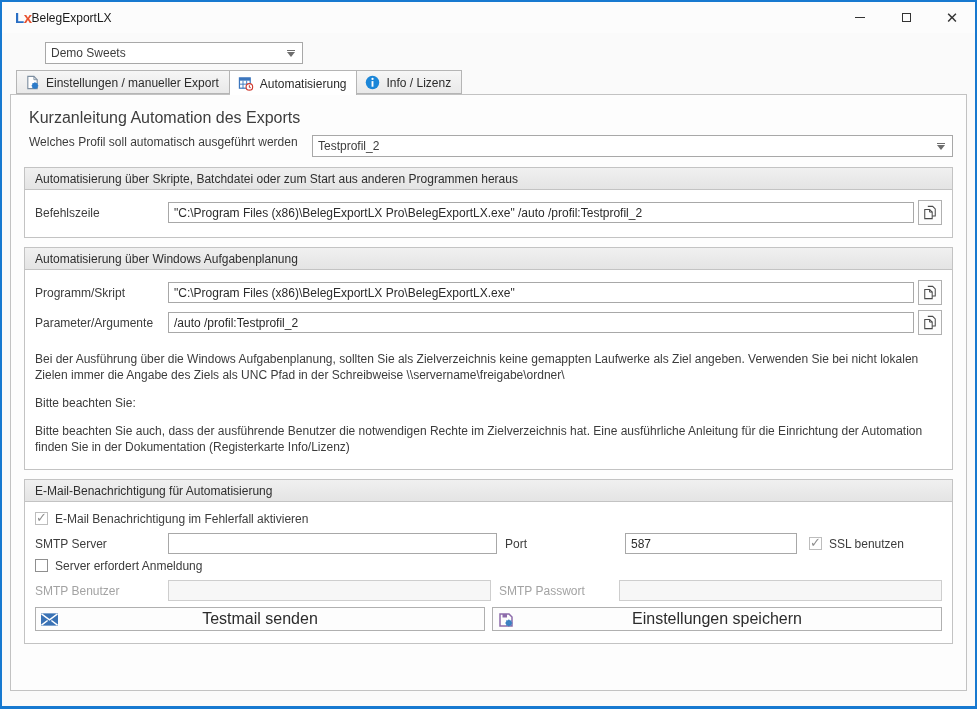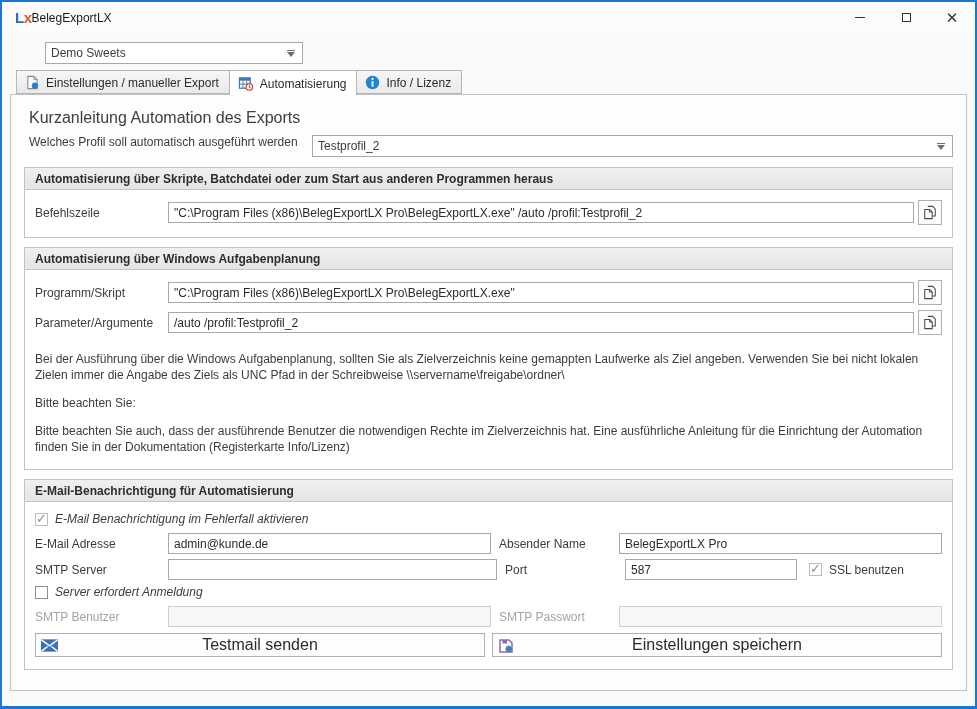--- a/index.html
+++ b/index.html
@@ -44,40 +44,40 @@
   .panel{ background:#fdfdfd; border:1px solid #c2c2c2; margin:0 8px 15px 8px; flex:1 1 auto;
           padding:12px 13px 0 13px; position:relative; z-index:1; overflow:hidden;}
   .page-heading{ font-size:16px; color:#3d3d3d; margin:2px 0 8px 5px; font-weight:normal;}
   .profile-row{ display:flex; margin:0 0 10px 5px; }
   .profile-row label{ width:283px; }
   .profile-row .combo{ flex:1; }
 
   
   .gbox{ border:1px solid #c3c3c3; background:#fff; margin-bottom:9px; }
   .gbox-header{ background:linear-gradient(#f0f0f0,#e4e4e4); border-bottom:1px solid #c3c3c3;
-                font-weight:bold; color:#2e2e2e; padding:4px 10px 4px 10px; height:22px;}
+                font-weight:normal; color:#2e2e2e; padding:4px 10px 4px 10px; height:22px;}
   .gbox-body{ padding:10px 10px 12px 10px; }
 
   .frow{ display:flex; align-items:center; margin-bottom:5px; }
   .frow:last-child{ margin-bottom:0; }
   .lbl{ width:133px; flex:0 0 auto; }
   .lbl2{ width:128px; flex:0 0 auto; padding-left:8px; }
   .lbl.dis, .lbl2.dis{ color:#a3a3a3; }
   .tinput{ flex:1; height:21px; border:1px solid #a8a8a8; background:#fff; padding:0 5px;
            font-family:inherit; font-size:12px; color:#2b2b2b; min-width:0;}
   .tinput:disabled{ background:#f7f7f7; border-color:#cecece; color:#9a9a9a; }
   .copy-btn{ width:24px; height:25px; margin-left:4px; background:#fdfdfd; border:1px solid #b0b0b0;
              display:flex; align-items:center; justify-content:center; cursor:default; flex:0 0 auto;}
 
   .notes{ margin:16px 0 2px 0; line-height:1.34; color:#3c3c3c;}
   .notes p{ margin-bottom:12px; padding-right:8px;}
   .notes p:last-child{ margin-bottom:0; }
 
   
-  .cbrow{ display:flex; align-items:flex-end; margin-bottom:7px;font-style:italic; }
+  .cbrow{ display:flex; align-items:flex-start; margin-bottom:7px; }
   .checkbox{ width:13px; height:13px; border:1px solid #8f8f8f; background:#fff; margin-right:7px;
              position:relative; flex:0 0 auto;}
   .checkbox.dis{ border-color:#bdbdbd; }
   .checkbox.checked::after{ content:"✓"; position:absolute; left:0px; top:-3px; font-size:13px; color:#2b6cb0;}
   .checkbox.dis.checked::after{ color:#8e8e8e; }
 
   .half{ flex:1; display:flex; align-items:center; min-width:0;}
   .port-input{ flex:0 0 172px; }
   .ssl-wrap{ display:flex; align-items:center; margin-left:12px; }
 
@@ -208,26 +208,20 @@
 
     <div class="gbox">
       <div class="gbox-header">E-Mail-Benachrichtigung für Automatisierung</div>
       <div class="gbox-body">
 
         <div class="cbrow">
           <span class="checkbox dis checked"></span>
           <span class="cb-label">E-Mail Benachrichtigung im Fehlerfall aktivieren</span>
         </div>
 
-        <div class="frow">
-          <span class="lbl">E-Mail Adresse</span>
-          <input class="tinput" type="text" value="admin@kunde.de" style="">
-          <span class="lbl2">Absender Name</span>
-          <input class="tinput" type="text" value="BelegExportLX Pro" style="">
-        </div>
 
         <div class="frow">
           <span class="lbl">SMTP Server</span>
           <input class="tinput" type="text" value="" style="">
           <span class="lbl2">Port</span>
           <div class="half">
             <input class="tinput port-input" type="text" value="587" style="">
             <span class="ssl-wrap">
               <span class="checkbox dis checked"></span>
               <span class="cb-label">SSL benutzen</span>

